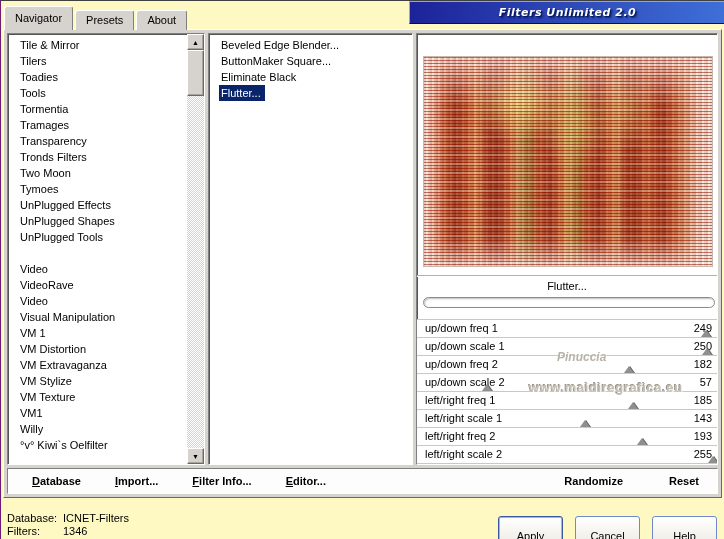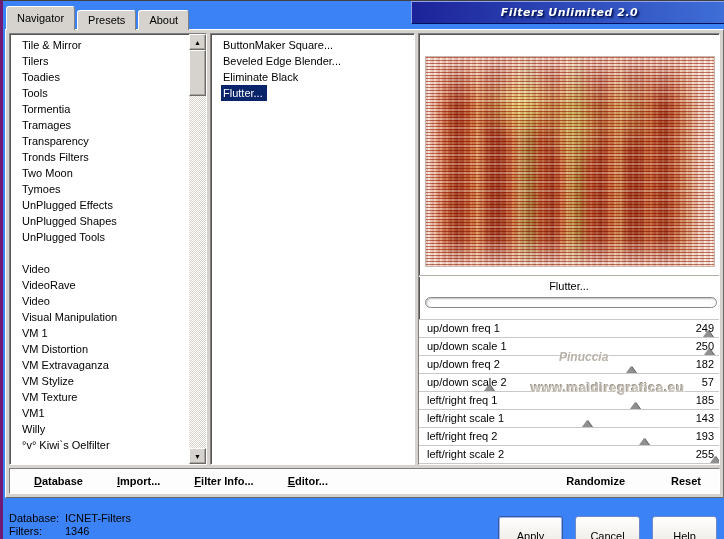--- a/index.html
+++ b/index.html
@@ -7,22 +7,22 @@
   body {
     font-family: "Liberation Sans", sans-serif;
     font-size: 11px;
     color: #000;
     background: #d6d3ce;
     overflow: hidden;
   }
   .window {
     position: relative;
     width: 724px; height: 539px;
-    background: #3b82f6;
-    border-left: 3px solid #701a75;
+    background: #fef9c3;
+    border-left: 1px solid #701a75;
     border-top: 1px solid #404040;
   }
 
   
   .tabs { position: absolute; left: 3px; top: 5px; height: 24px; display: flex; align-items: flex-end; z-index: 3; }
   .tab {
     height: 20px; padding: 3px 10px 2px;
     background: #d6d3ce;
     border: 1px solid #808080; border-bottom: none;
     border-top-color: #fff; border-left-color: #fff;
@@ -230,22 +230,22 @@
             <div class="sb-thumb"></div>
           </div>
           <div class="sb-btn">
             <span>▼</span>
           </div>
         </div>
       </div>
 
       <div class="listbox filter-box">
         <ul class="list">
+            <li class="list-item"><span class="item-text">Beveled Edge Blender...</span></li>
             <li class="list-item"><span class="item-text">ButtonMaker Square...</span></li>
-            <li class="list-item"><span class="item-text">Beveled Edge Blender...</span></li>
             <li class="list-item"><span class="item-text">Eliminate Black</span></li>
             <li class="list-item"><span class="item-text sel-navy">Flutter...</span></li>
           </ul>
       </div>
 
       <div class="preview-pane">
         <div class="preview-image"></div>
         <div class="groove"></div>
         <div class="filter-name">Flutter...</div>
         <div class="progress"></div>

